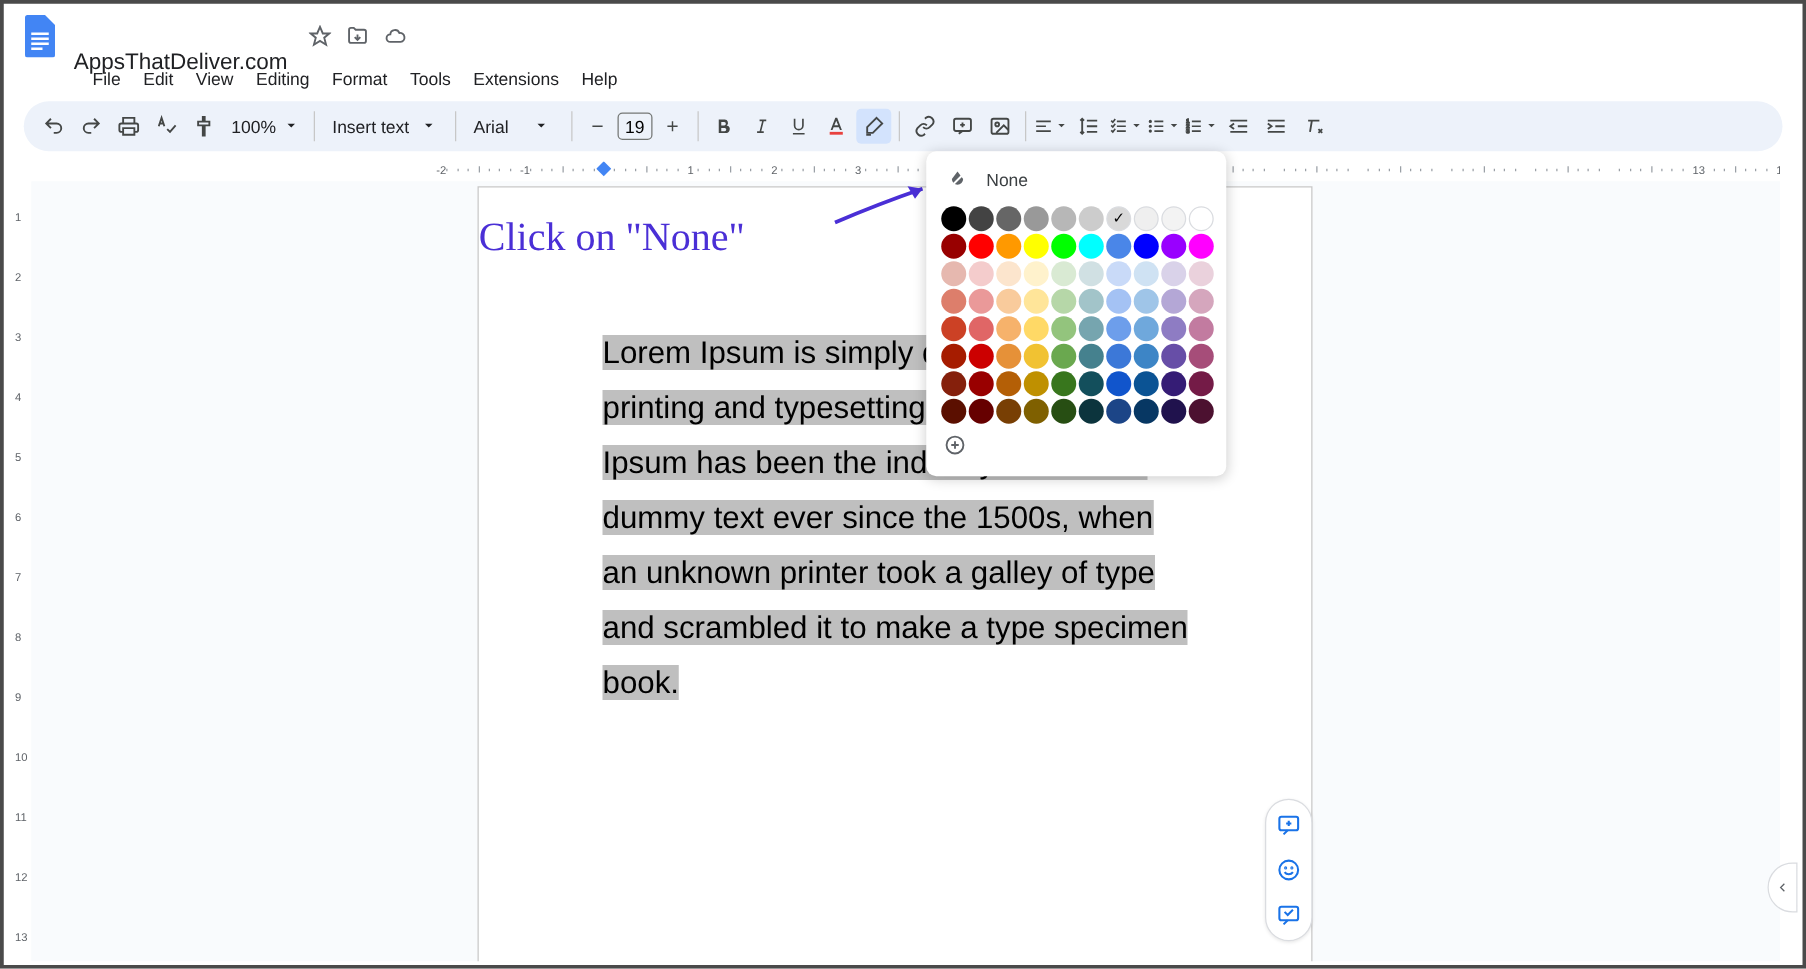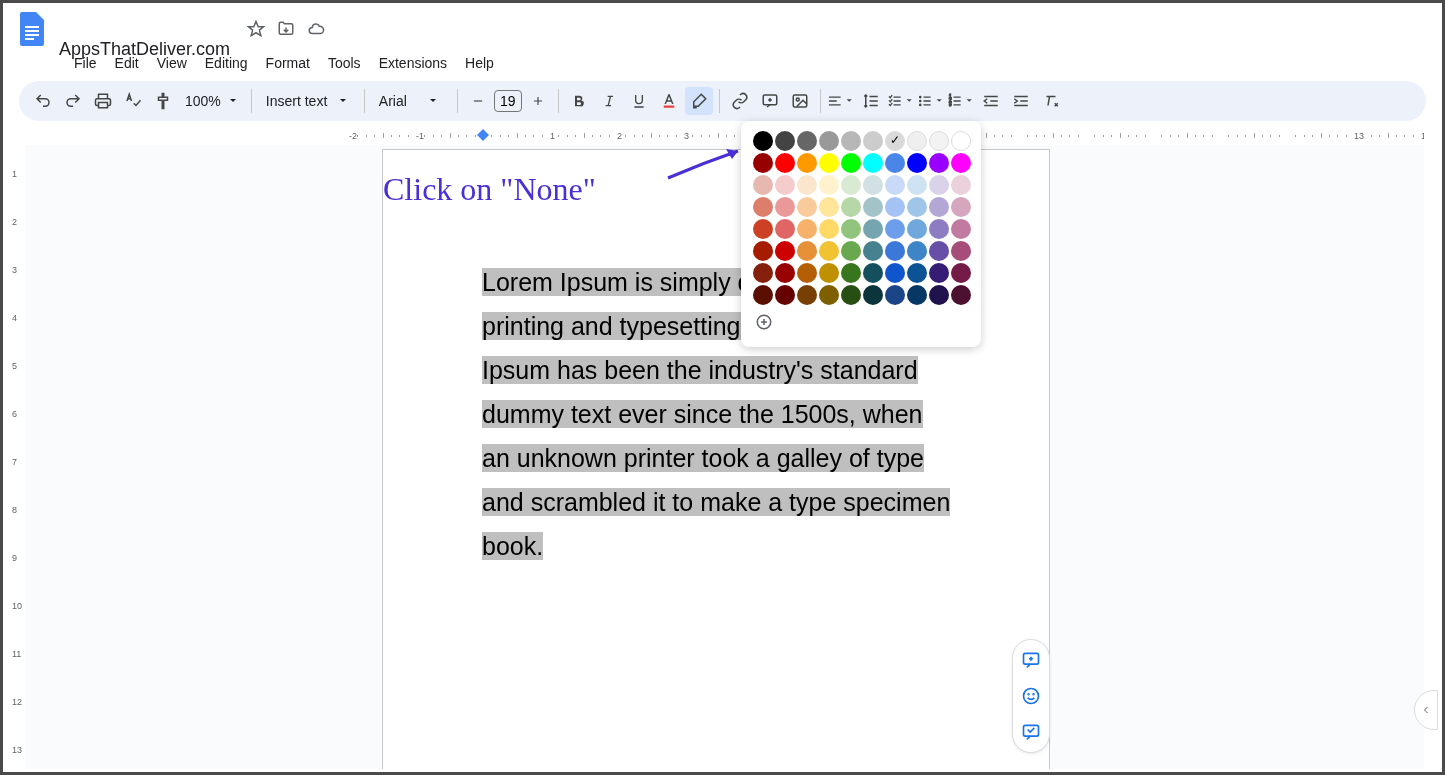--- a/index.html
+++ b/index.html
@@ -482,20 +482,29 @@
       <div class="sa-btn">
           <svg width="20" height="20" viewBox="0 0 24 24" fill="none" stroke="currentColor" stroke-width="2">
             <rect x="3" y="4" width="18" height="13" rx="2"></rect>
             <path d="M7 21l4-4M8 9l3 3 5-5"></path>
           </svg>
         </div>
     </div>
   </div>
 
   <div class="color-popup">
+    <div class="color-none">
+      <span>
+          <svg width="18" height="18" viewBox="0 0 24 24">
+            <path fill="#5f6368" d="M12 3l6 8a6 6 0 1 1-12 0z"></path>
+            <path stroke="#fff" stroke-width="2" d="M4 20L20 4"></path>
+          </svg>
+        </span>
+      <span>None</span>
+    </div>
     <div class="color-grid" id="color-grid">
         <div class="color-swatch" style="background: rgb(0, 0, 0);"></div>
         <div class="color-swatch" style="background: rgb(67, 67, 67);"></div>
         <div class="color-swatch" style="background: rgb(102, 102, 102);"></div>
         <div class="color-swatch" style="background: rgb(153, 153, 153);"></div>
         <div class="color-swatch" style="background: rgb(183, 183, 183);"></div>
         <div class="color-swatch" style="background: rgb(204, 204, 204);"></div>
         <div class="color-swatch selected bordered" style="background: rgb(217, 217, 217);"></div>
         <div class="color-swatch bordered" style="background: rgb(239, 239, 239);"></div>
         <div class="color-swatch bordered" style="background: rgb(243, 243, 243);"></div>

